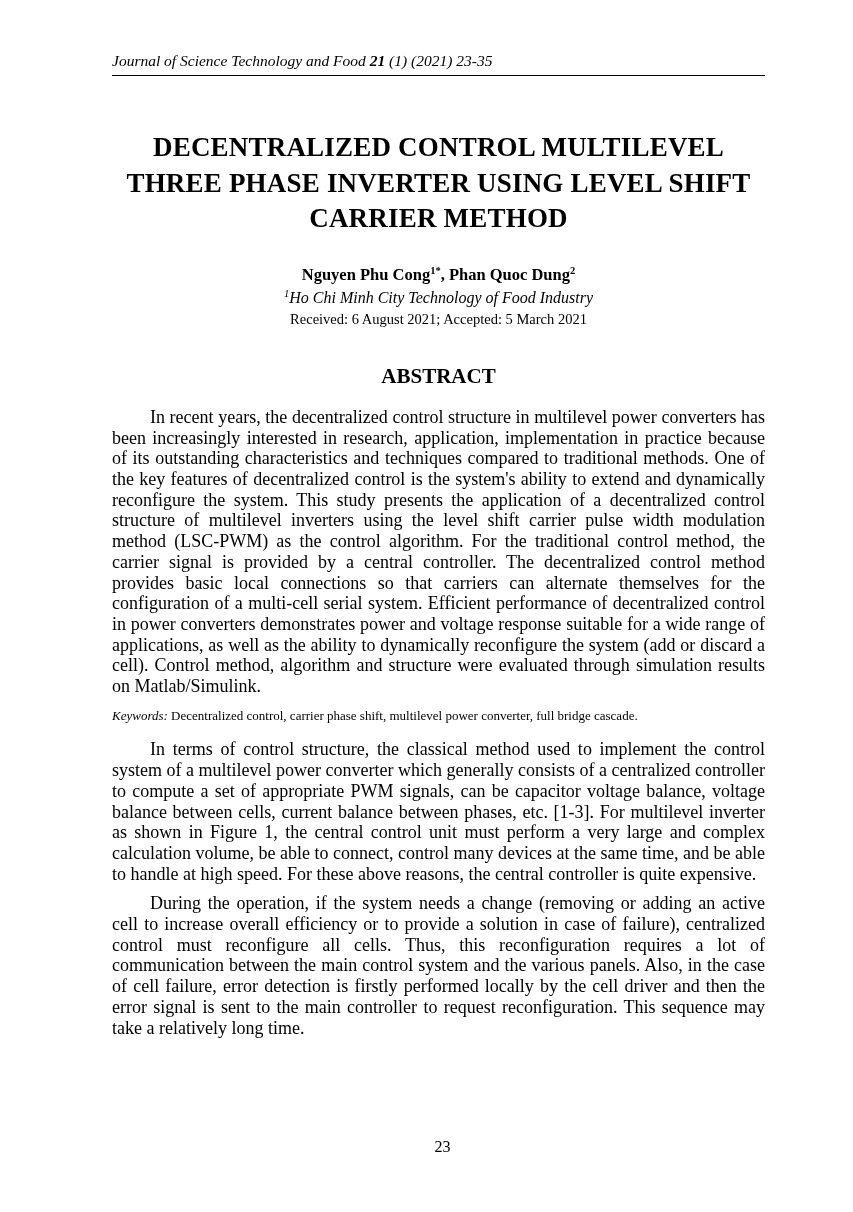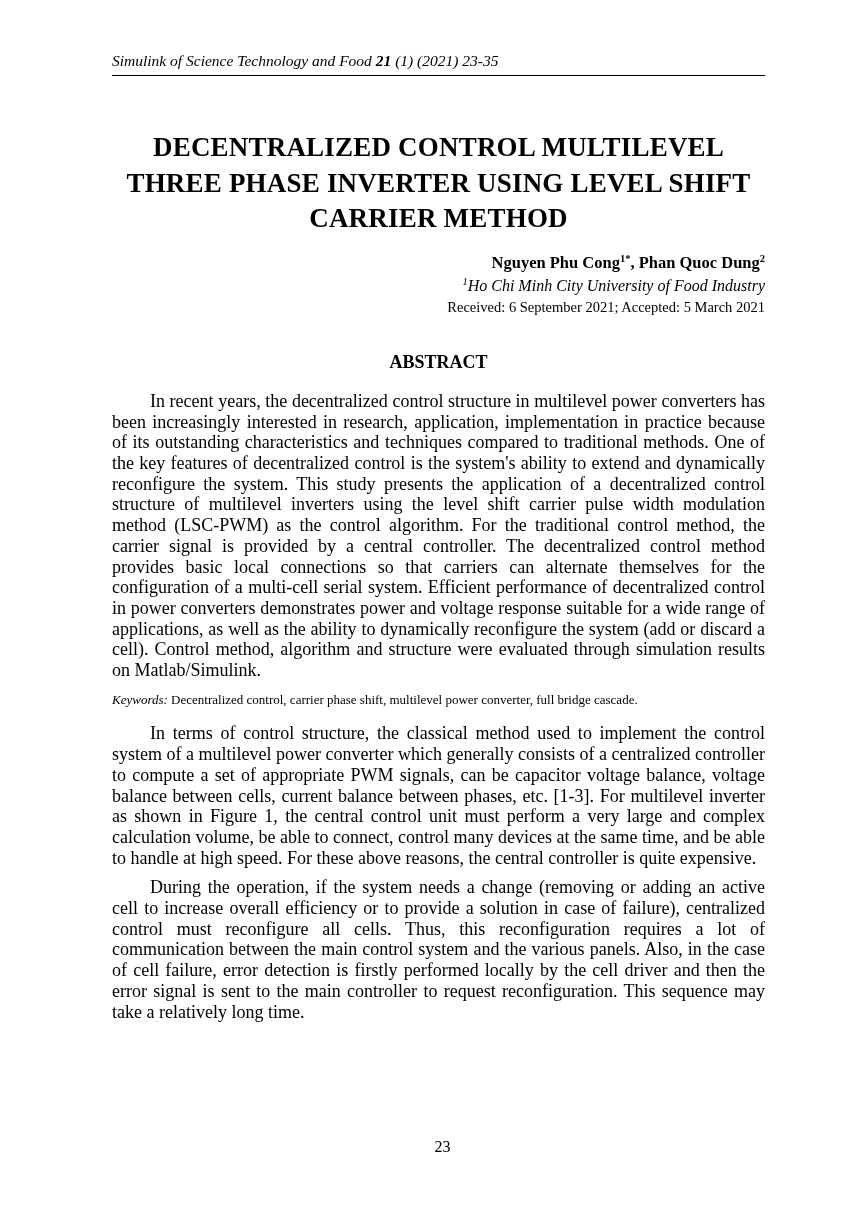--- a/index.html
+++ b/index.html
@@ -34,22 +34,22 @@
   }
   .paper-title {
     margin-top: 54px;
     text-align: center;
     font-weight: bold;
     font-size: 27px;
     line-height: 1.32;
     letter-spacing: 0.2px;
   }
   .author-block {
-    margin-top: 16px;
-    text-align: right;
+    margin-top: 28px;
+    text-align: center;
   }
   .authors-line {
     font-weight: bold;
     font-size: 16.5px;
   }
   sup {
     font-size: 10.5px;
     line-height: 0;
   }
   .affil-line {
@@ -66,21 +66,21 @@
   }
   .dates-line {
     font-size: 14.5px;
     margin-top: 4px;
   }
   .section-heading {
     margin-top: 36px;
     margin-bottom: 18px;
     text-align: center;
     font-weight: bold;
-    font-size: 18px;
+    font-size: 21px;
   }
   .para {
     font-size: 18px;
     line-height: 20.7px;
     text-align: justify;
     text-indent: 38px;
     margin: 0 0 9px 0;
   }
   .keywords-line {
     font-size: 13px;
@@ -100,33 +100,33 @@
     font-size: 16px;
   }
 </style>
 </head>
 <body>
 
 <div class="page">
   <div class="content">
 
     <div class="journal-header">
-      <span>Simulink of Science Technology and Food </span><span class="vol">21</span><span> (1) (2021) 23-35</span>
+      <span>Journal of Science Technology and Food </span><span class="vol">21</span><span> (1) (2021) 23-35</span>
     </div>
 
     <div class="paper-title">DECENTRALIZED CONTROL MULTILEVEL THREE PHASE INVERTER USING LEVEL SHIFT CARRIER METHOD</div>
 
     <div class="author-block">
       <div class="authors-line">
         <span>Nguyen Phu Cong</span><sup>1*</sup><span>, </span><span>Phan Quoc Dung</span><sup>2</sup>
       </div>
       <div class="affil-line">
-        <sup>1</sup><span>Ho Chi Minh City University of Food Industry</span>
+        <sup>1</sup><span>Ho Chi Minh City Technology of Food Industry</span>
       </div>
-      <div class="dates-line">Received: 6 September 2021; Accepted: 5 March 2021</div>
+      <div class="dates-line">Received: 6 August 2021; Accepted: 5 March 2021</div>
     </div>
 
     <div class="section-heading">ABSTRACT</div>
 
     <p class="para">In recent years, the decentralized control structure in multilevel power converters has been increasingly interested in research, application, implementation in practice because of its outstanding characteristics and techniques compared to traditional methods. One of the key features of decentralized control is the system's ability to extend and dynamically reconfigure the system. This study presents the application of a decentralized control structure of multilevel inverters using the level shift carrier pulse width modulation method (LSC-PWM) as the control algorithm. For the traditional control method, the carrier signal is provided by a central controller. The decentralized control method provides basic local connections so that carriers can alternate themselves for the configuration of a multi-cell serial system. Efficient performance of decentralized control in power converters demonstrates power and voltage response suitable for a wide range of applications, as well as the ability to dynamically reconfigure the system (add or discard a cell). Control method, algorithm and structure were evaluated through simulation results on Matlab/Simulink.</p>
 
     <p class="keywords-line">
       <span class="kw-label">Keywords: </span><span>Decentralized control, carrier phase shift, multilevel power converter, full bridge cascade.</span>
     </p>
 

